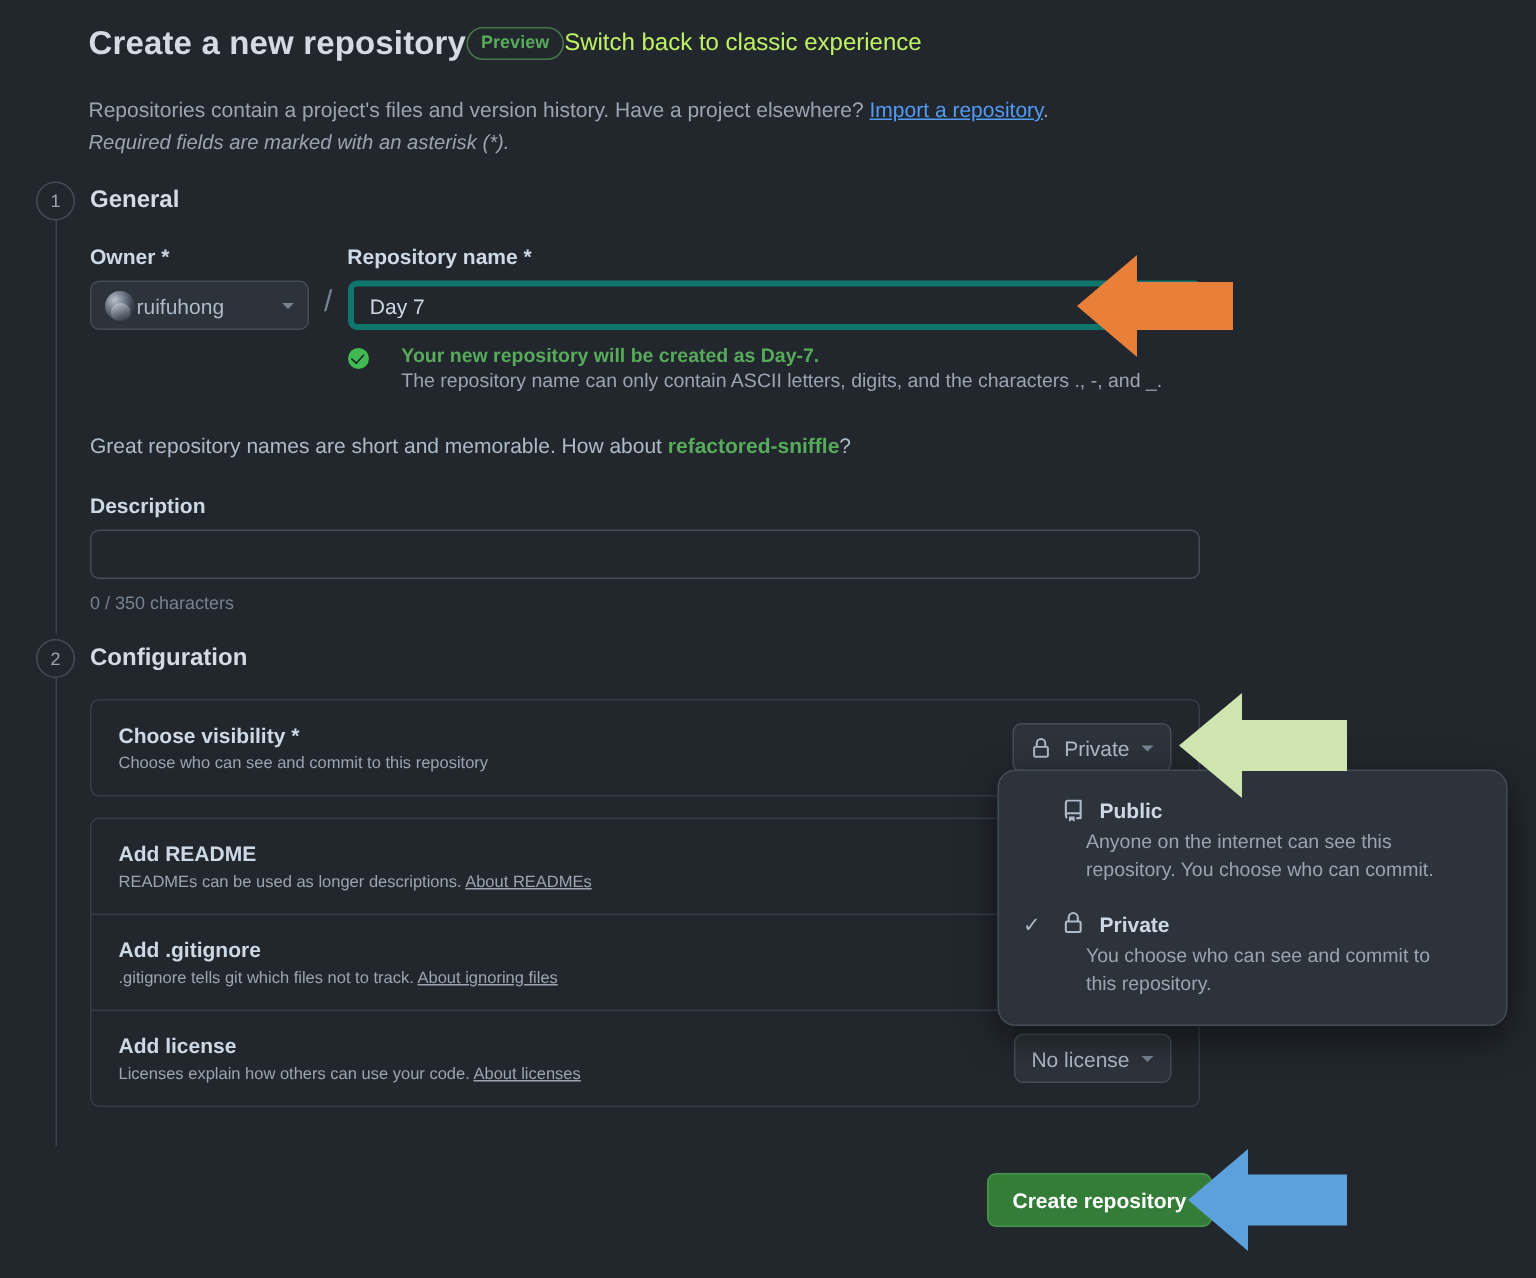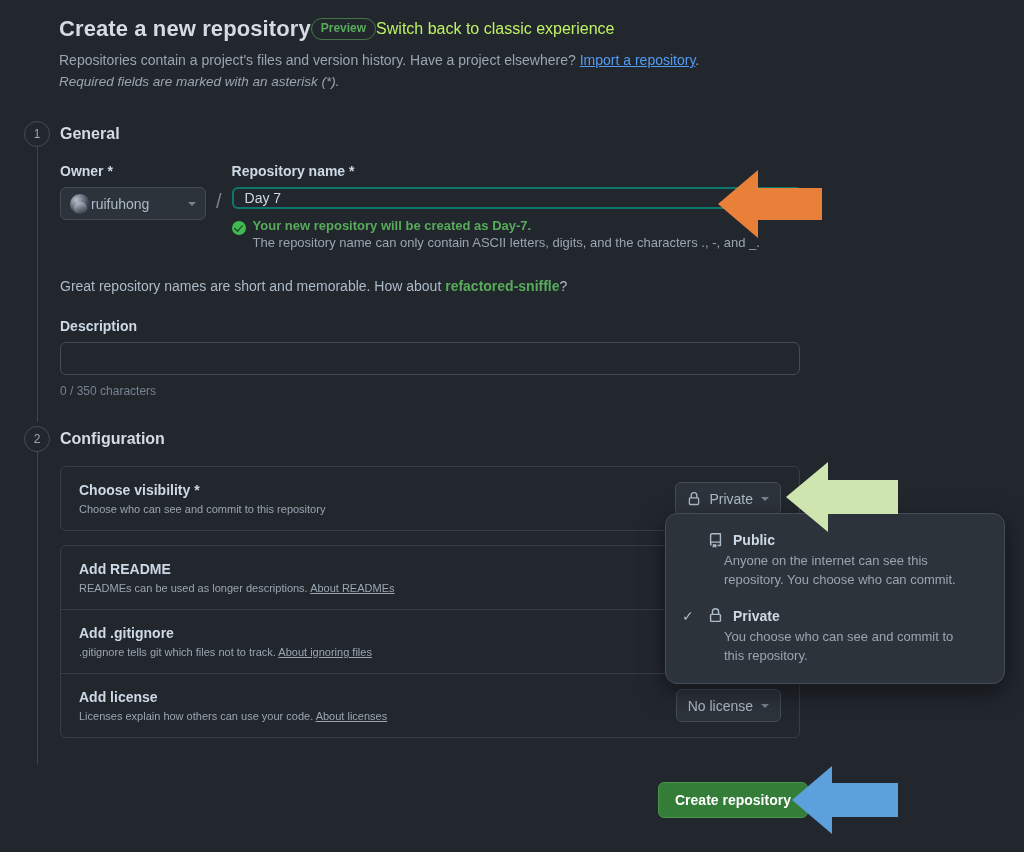--- a/index.html
+++ b/index.html
@@ -20,21 +20,21 @@
   }
   .preview-badge {
     font-size: 12px; color: #57ab5a;
     border: 1px solid #46754a; border-radius: 999px;
     padding: 2px 9px 3px; line-height: 1.2; font-weight: 700;
   }
   .switch-link {
     font-size: 16px; color: #bef264; font-weight: normal; cursor: pointer;
   }
   .subtitle {
-    margin-top: 8px; font-size: 14px; color: #9aa5b1; line-height: 1.55;
+    margin-top: 21px; font-size: 14px; color: #9aa5b1; line-height: 1.55;
   }
   .subtitle a { color: #539bf5; text-decoration: underline; cursor: pointer; }
   .required-note {
     margin-top: 2px; font-size: 13.5px; color: #9aa5b1; font-style: italic;
   }
 
   
   .step { position: absolute; left: 24px; }
   .step-marker {
     position: absolute; left: 0; top: 0;
@@ -77,26 +77,26 @@
   }
   .owner-name { font-size: 14px; color: #adbac7; flex: 1; }
   .caret {
     width: 0; height: 0; border-left: 4px solid transparent;
     border-right: 4px solid transparent; border-top: 4.5px solid #768390;
   }
   .slash { font-size: 20px; color: #768390; margin: 0 10px; line-height: 33px; }
 
   .repo-name-wrap { flex: 1; }
   .repo-input {
-    width: 570px; height: 22px; padding: 0 11px;
-    background: #22272e; border: 2px solid #0f766e; border-radius: 6px;
+    width: 570px; height: 33px; padding: 0 11px;
+    background: #22272e; border: 4px solid #0f766e; border-radius: 6px;
     color: #cdd9e5; font-size: 14px; font-family: inherit; outline: none;
   }
   .validation {
-    margin-top: 9px; display: flex; gap: 7px; align-items: flex-start;
+    margin-top: 9px; display: flex; gap: 22px; align-items: flex-start;
   }
   .check-circle {
     flex: none; width: 14px; height: 14px; border-radius: 50%;
     background: #3fb950; position: relative; margin-top: 3px;
   }
   .check-circle::after {
     content: ""; position: absolute; left: 4px; top: 2px;
     width: 3.5px; height: 7px; border: solid #1b2026;
     border-width: 0 1.7px 1.7px 0; transform: rotate(42deg);
   }

